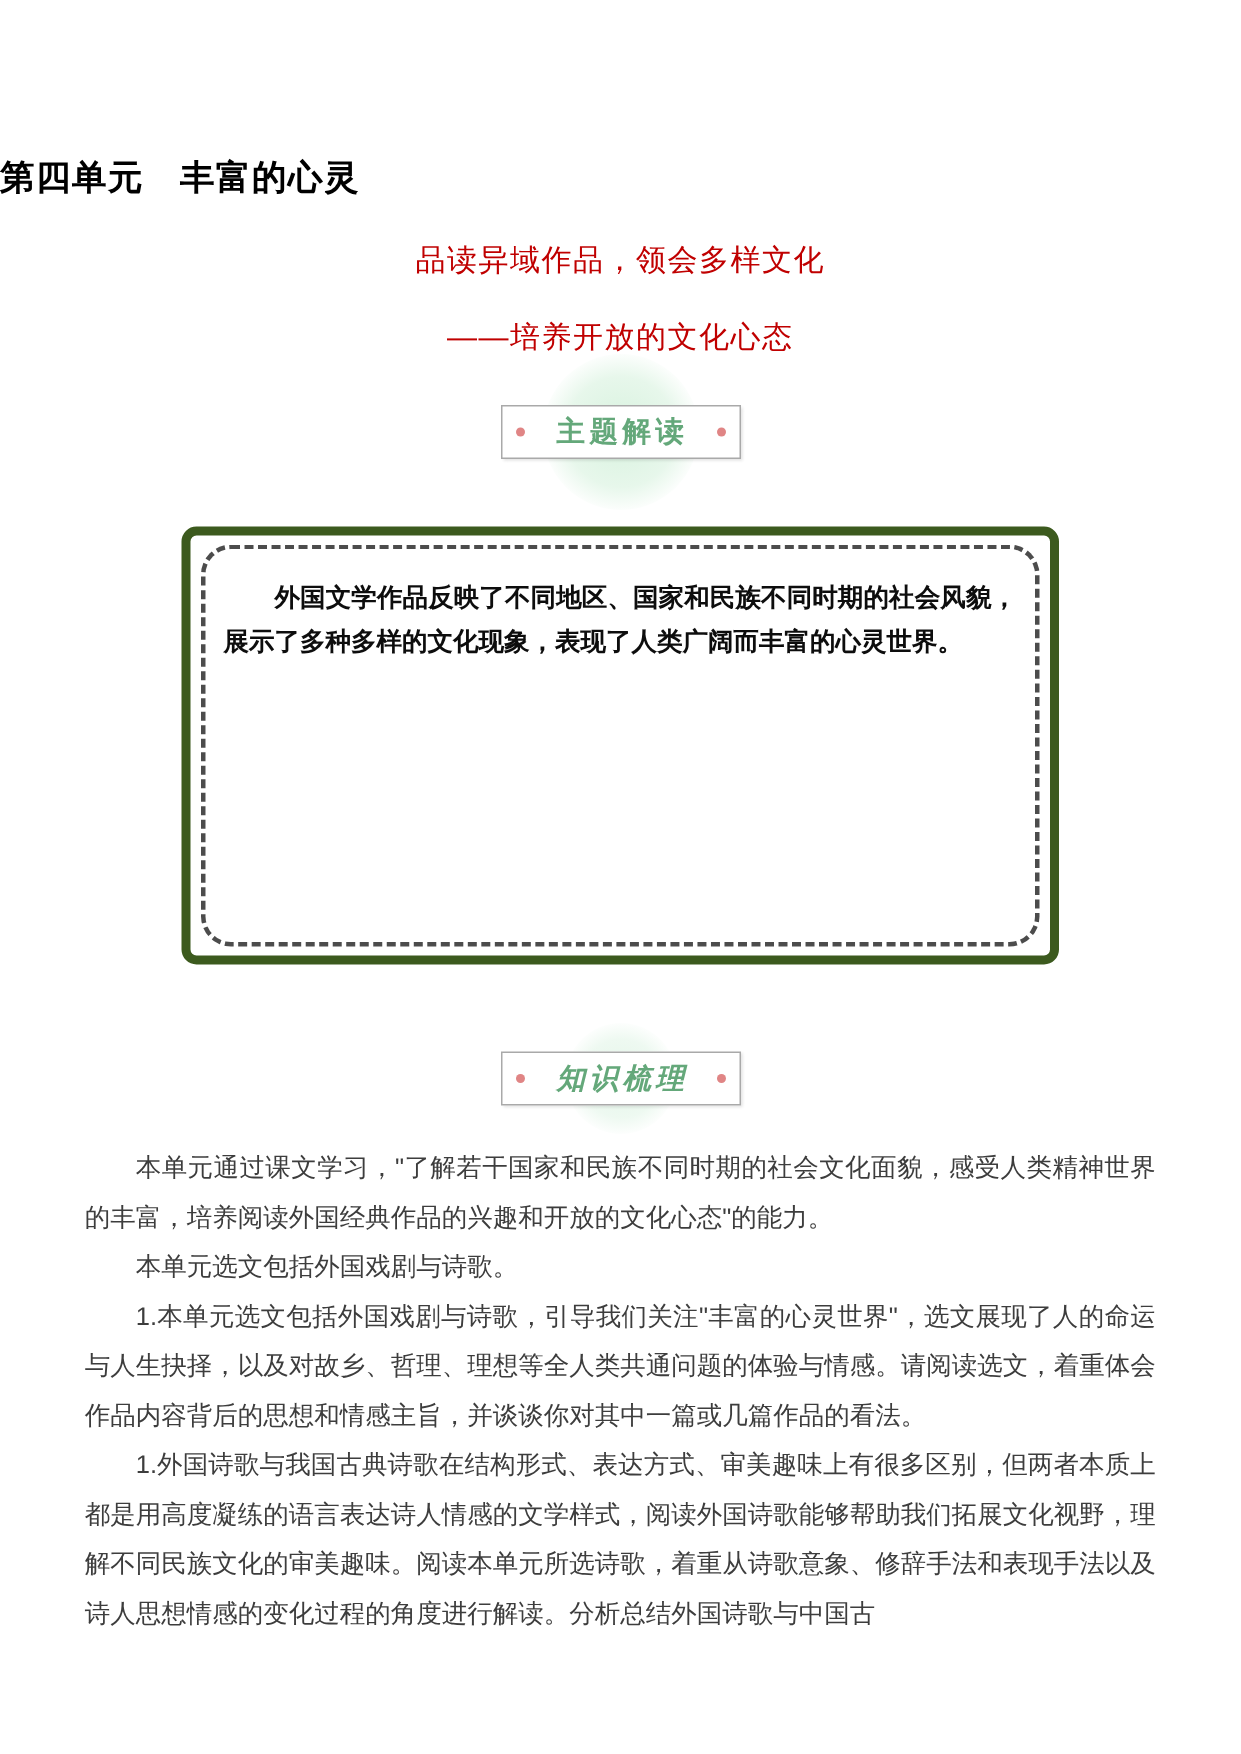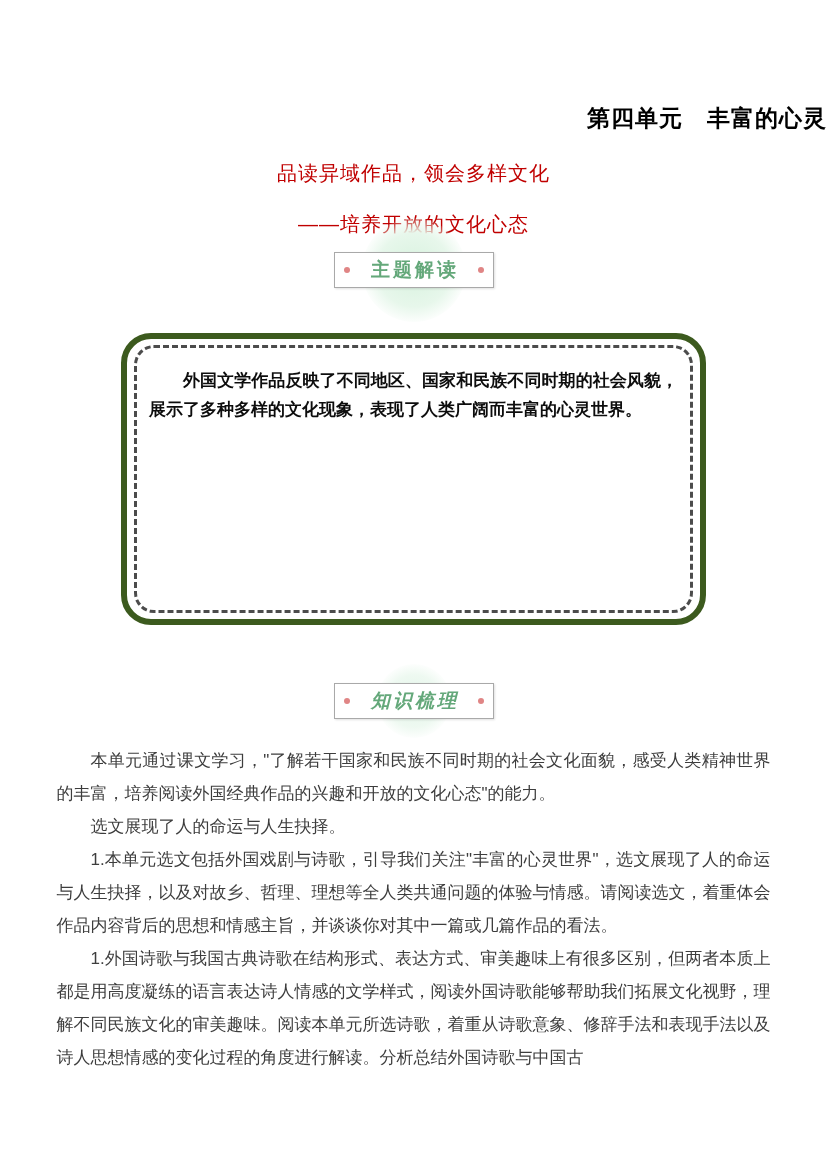--- a/index.html
+++ b/index.html
@@ -15,21 +15,21 @@
     font-family: "Liberation Sans", sans-serif;
   }
   .page {
     box-sizing: border-box;
     width: 827px;
     height: 1169px;
     padding-top: 103px;
   }
   .title {
     margin: 0;
-    text-align: right;
+    text-align: left;
     font-size: 23px;
     font-weight: bold;
     color: #000000;
     letter-spacing: 1px;
   }
   .subtitle {
     margin-top: 26px;
     text-align: center;
     font-size: 20px;
     font-weight: normal;
@@ -38,21 +38,21 @@
   }
   .subtitle.second {
     margin-top: 24px;
   }
   
   .badge-wrap {
     position: relative;
     width: 160px;
     margin: 0 auto;
   }
-  .badge-wrap.first { margin-top: 14px; font-family: Liberation Mono, monospace; }
+  .badge-wrap.first { margin-top: 32px; font-family: Liberation Mono, monospace; }
   .badge-wrap.second { margin-top: 58px; font-style: italic; }
   .glow {
     position: absolute;
     left: 50%;
     top: 50%;
     transform: translate(-50%, -50%);
     border-radius: 50%;
     z-index: 0;
   }
   .glow.large {
@@ -92,21 +92,21 @@
     background: #e08585;
     flex: 0 0 auto;
   }
   
   .theme-box {
     box-sizing: border-box;
     width: 585px;
     min-height: 292px;
     margin: 45px auto 0;
     border: 6px solid #3c5a1e;
-    border-radius: 30px;
+    border-radius: 10px;
     padding: 6px 7px;
     background: #ffffff;
   }
   .theme-box-inner {
     box-sizing: border-box;
     min-height: 268px;
     border: 3px dashed #4c4c4c;
     border-radius: 20px;
     padding: 18px 12px 42px 12px;
   }
@@ -161,18 +161,18 @@
     <div class="glow small"></div>
     <div class="badge">
       <span class="dot"></span>
       <span class="badge-label">知识梳理</span>
       <span class="dot"></span>
     </div>
   </div>
 
   <div class="body-text">
     <p>本单元通过课文学习，"了解若干国家和民族不同时期的社会文化面貌，感受人类精神世界的丰富，培养阅读外国经典作品的兴趣和开放的文化心态"的能力。</p>
-    <p>选文展现了人的命运与人生抉择。</p>
+    <p>本单元选文包括外国戏剧与诗歌。</p>
     <p>1.本单元选文包括外国戏剧与诗歌，引导我们关注"丰富的心灵世界"，选文展现了人的命运与人生抉择，以及对故乡、哲理、理想等全人类共通问题的体验与情感。请阅读选文，着重体会作品内容背后的思想和情感主旨，并谈谈你对其中一篇或几篇作品的看法。</p>
     <p>1.外国诗歌与我国古典诗歌在结构形式、表达方式、审美趣味上有很多区别，但两者本质上都是用高度凝练的语言表达诗人情感的文学样式，阅读外国诗歌能够帮助我们拓展文化视野，理解不同民族文化的审美趣味。阅读本单元所选诗歌，着重从诗歌意象、修辞手法和表现手法以及诗人思想情感的变化过程的角度进行解读。分析总结外国诗歌与中国古</p>
   </div>
 
 </div>
 
 </body></html>

